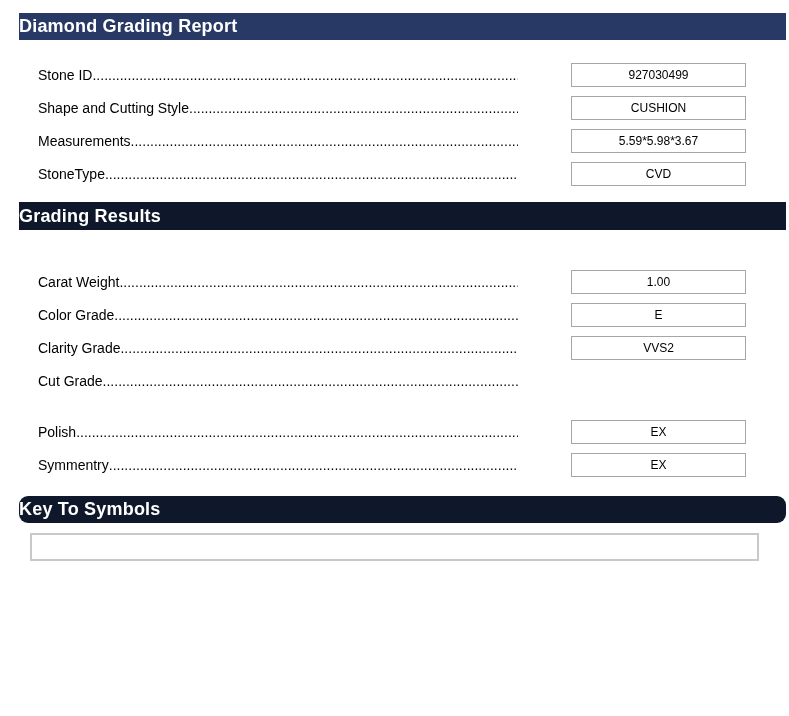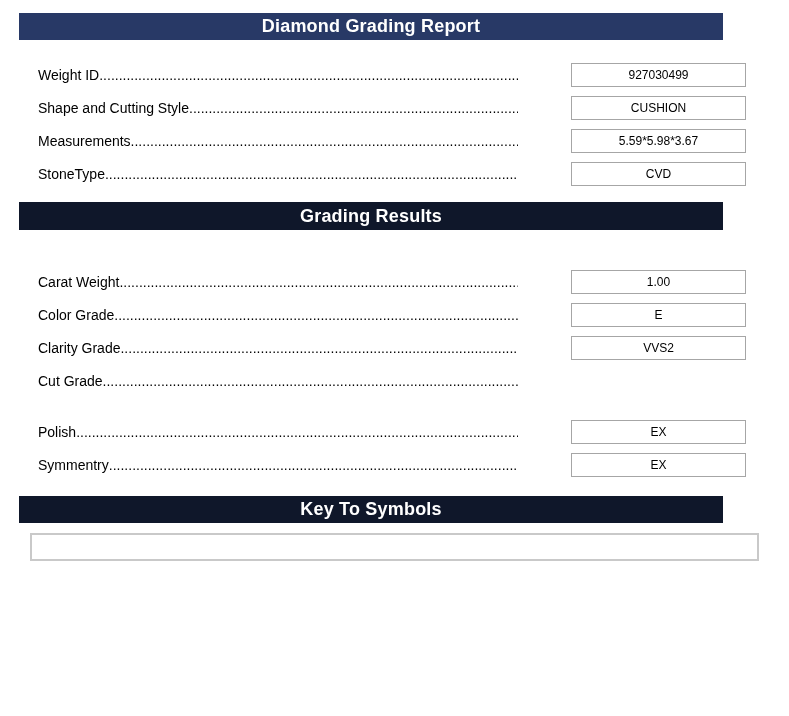--- a/index.html
+++ b/index.html
@@ -9,37 +9,36 @@
   }
   body {
     width: 789px;
     height: 716px;
     overflow: hidden;
     font-family: "Liberation Sans", sans-serif;
     color: #000;
   }
   .bar {
     margin-left: 19px;
-    width: 704px;
+    width: 767px;
     height: 27px;
     display: flex;
     align-items: center;
-    justify-content: center;
     color: #ffffff;
     font-weight: bold;
     font-size: 18px;
     letter-spacing: 0.2px;
   }
   .bar.navy { background: #283966; }
   .bar.gray { background: #0f172a; }
 
   .bar-1 { margin-top: 13px; }
   .bar-2 { margin-top: 16px; height: 28px; }
   .bar-3 { margin-top: 13px; }
-  .bar-4 { margin-top: 19px; }
+  .bar-4 { margin-top: 19px; border-radius: 9px; }
 
   .rows { display: block; }
   .rows-1 { margin-top: 23px; }
   .rows-2 { margin-top: 40px; }
   .rows-3 { margin-top: 27px; }
 
   .row {
     display: flex;
     align-items: center;
     height: 24px;
@@ -93,21 +92,21 @@
 
 <main>
 
   <header class="bar navy bar-1">
     <span>Diamond Grading Report</span>
   </header>
 
   <section class="rows rows-1">
     <div class="row">
       <div class="row-left">
-        <span class="row-label">Weight ID</span>
+        <span class="row-label">Stone ID</span>
         <span class="dots"></span>
       </div>
       <div class="value-box">927030499</div>
     </div>
     <div class="row">
       <div class="row-left">
         <span class="row-label">Shape and Cutting Style</span>
         <span class="dots"></span>
       </div>
       <div class="value-box">CUSHION</div>

